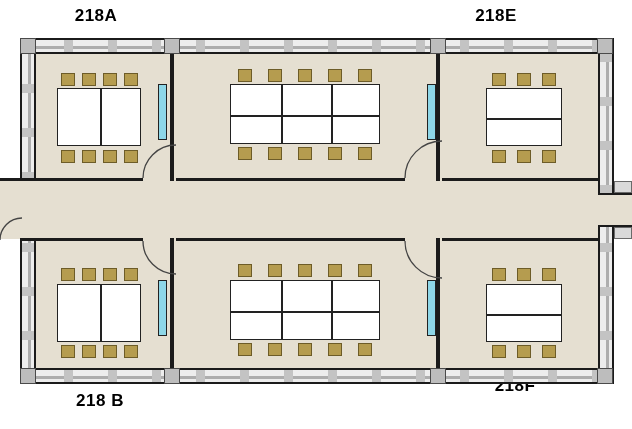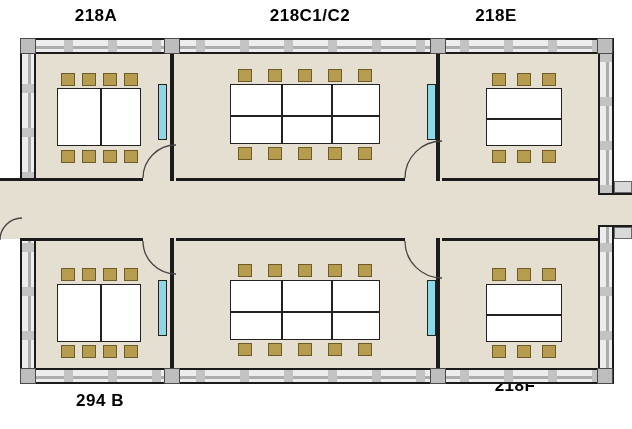--- a/index.html
+++ b/index.html
@@ -39,23 +39,22 @@
   .chair{position:absolute;width:14px;height:13px;background:var(--chair,#b59c4f);border:1px solid #6d5c28;box-sizing:border-box;}
   .board{position:absolute;width:9px;height:56px;background:var(--board,#8ed7e8);border:1px solid #222;box-sizing:border-box;}
   svg.arcs{position:absolute;left:0;top:0;pointer-events:none;}
 </style>
 </head>
 <body>
 
 <div class="canvas">
 
   <div class="room-label" style="left:36px;top:6px;width:120px;">218A</div>
-  <div class="room-label" style="left:220px;top:6px;width:180px;">218C1/C2</div>
   <div class="room-label" style="left:436px;top:6px;width:120px;">218E</div>
-  <div class="room-label" style="left:40px;top:391px;width:120px;">294 B</div>
+  <div class="room-label" style="left:40px;top:391px;width:120px;">218 B</div>
   <div class="room-label" style="left:455px;top:376px;width:120px;">218F</div>
 
   <div class="floor" style="left:0;top:181px;width:614px;height:58px;"></div>
 
   <div class="floor" style="left:598px;top:195px;width:34px;height:30px;"></div>
 
   <div id="plan">
       <div class="floor" style="left: 36px; top: 54px; width: 134px; height: 127px;"></div>
       <div class="table" style="left: 57px; top: 88px; width: 84px; height: 58px;">
         <div class="table-div-v" style="left: 42px;"></div>

